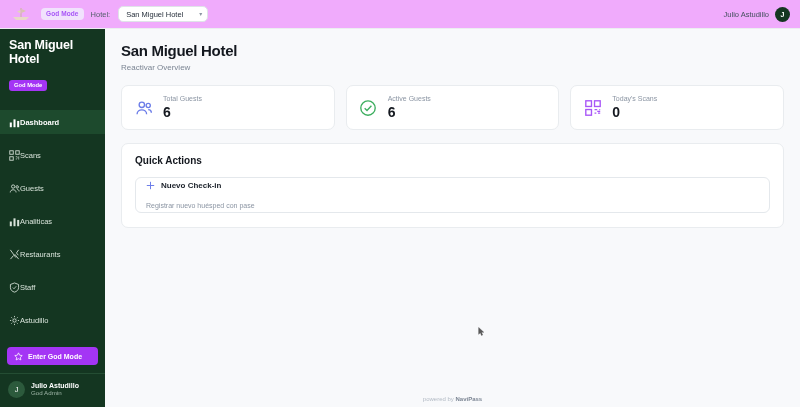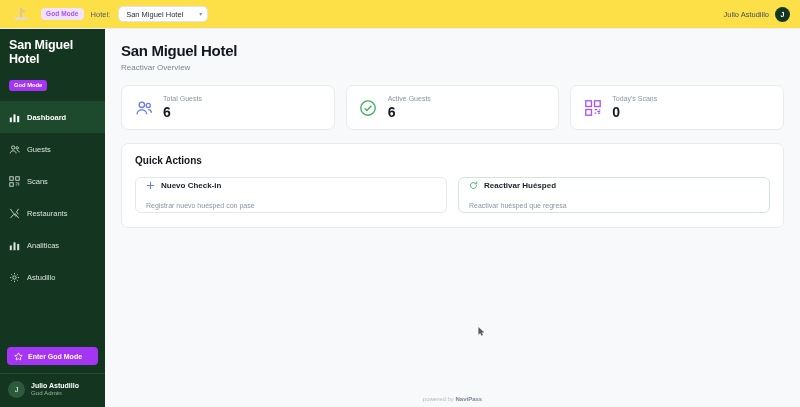--- a/index.html
+++ b/index.html
@@ -7,21 +7,21 @@
     width: 800px; height: 407px;
     font-family: "Liberation Sans", sans-serif;
     background: #ffffff;
     overflow: hidden;
   }
   .app { width: 800px; height: 407px; display: flex; flex-direction: column; background:#ffffff; }
 
   
   .topbar {
     height: 29px; flex: 0 0 29px;
-    background: #fde047;
+    background: #f0abfc;
     border-bottom: 1px solid #eceef1;
     display: flex; align-items: center;
     padding: 0 10px 0 8px;
     gap: 7px;
   }
   .logo-wrap { width: 26px; height: 20px; display:flex; align-items:center; justify-content:center; }
   .logo-wrap svg { display:block; }
   .godmode-pill {
     background: #f1e2fd; color: #a855f7;
     font-size: 6.5px; font-weight: bold;
@@ -64,22 +64,22 @@
   }
   .sb-badge-row { padding: 6px 9px 0 9px; }
   .sb-badge {
     display:inline-block;
     background: #a435f5; color: #ffffff;
     font-size: 5.8px; font-weight: bold;
     padding: 2.5px 5px; border-radius: 3px; line-height: 1;
   }
   .sb-nav { margin-top: 10px; display: flex; flex-direction: column; }
   .sb-item {
-    height: 32px; display: flex; align-items: center; gap: 7px;
-    padding: 0 9px; color: #d8e3da; font-size: 7.5px;
+    height: 24px; display: flex; align-items: center; 
+    padding: 0 9px; color: #d8e3da; font-size: 7.5px; margin-top: 9px;
   }
   .sb-item.active { background: #1d4a2d; color: #ffffff; font-weight: bold; }
   .sb-item .ic { width: 11px; height: 11px; flex: 0 0 11px; display:flex; align-items:center; justify-content:center; }
   .sb-item .ic svg { display:block; }
   .sb-spacer { flex: 1; }
   .sb-godbtn {
     margin: 0 7px 8px 7px; height: 18px;
     background: #a435f5; border-radius: 4px;
     display: flex; align-items: center; gap: 5px;
     padding: 0 7px; color: #ffffff;
@@ -189,64 +189,73 @@
                 <rect x="5.7" y="3" width="2.6" height="10" fill="#ffffff"></rect>
                 <rect x="10.4" y="5" width="2.6" height="8" fill="#ffffff"></rect>
               </svg>
           </span>
           <span>Dashboard</span>
         </div>
 
         <div class="sb-item">
           <span class="ic">
             <svg width="11" height="11" viewBox="0 0 14 14" fill="none" stroke="#d8e3da" stroke-width="1.1">
+                <rect x="1" y="1" width="4.4" height="4.4"></rect>
+                <rect x="8.6" y="1" width="4.4" height="4.4"></rect>
+                <rect x="1" y="8.6" width="4.4" height="4.4"></rect>
+                <path d="M8.6 8.6h2M12 8.6h1M8.6 11.4h1.5M11.6 11.4h1.4M10.6 10h2.4" stroke-width="1"></path>
+              </svg>
+          </span>
+          <span>Scans</span>
+        </div>
+
+        <div class="sb-item">
+          <span class="ic">
+            <svg width="11" height="11" viewBox="0 0 14 14" fill="none" stroke="#d8e3da" stroke-width="1.1">
                 <circle cx="5.3" cy="4.5" r="2.1"></circle>
                 <path d="M1.6 12c0-2.1 1.7-3.4 3.7-3.4S9 9.9 9 12"></path>
                 <circle cx="10.4" cy="5" r="1.6"></circle>
                 <path d="M10.4 8.3c1.5 0 2.5 1 2.5 2.4"></path>
               </svg>
           </span>
           <span>Guests</span>
         </div>
 
         <div class="sb-item">
           <span class="ic">
-            <svg width="11" height="11" viewBox="0 0 14 14" fill="none" stroke="#d8e3da" stroke-width="1.1">
-                <rect x="1" y="1" width="4.4" height="4.4"></rect>
-                <rect x="8.6" y="1" width="4.4" height="4.4"></rect>
-                <rect x="1" y="8.6" width="4.4" height="4.4"></rect>
-                <path d="M8.6 8.6h2M12 8.6h1M8.6 11.4h1.5M11.6 11.4h1.4M10.6 10h2.4" stroke-width="1"></path>
-              </svg>
-          </span>
-          <span>Scans</span>
+            <svg width="11" height="11" viewBox="0 0 14 14">
+                <rect x="1" y="7" width="2.6" height="6" fill="#d8e3da"></rect>
+                <rect x="5.7" y="3" width="2.6" height="10" fill="#d8e3da"></rect>
+                <rect x="10.4" y="5" width="2.6" height="8" fill="#d8e3da"></rect>
+              </svg>
+          </span>
+          <span>Analiticas</span>
         </div>
 
         <div class="sb-item">
           <span class="ic">
             <svg width="11" height="11" viewBox="0 0 14 14" fill="none" stroke="#d8e3da" stroke-width="1.1" stroke-linecap="round">
                 <path d="M2 1.5 L8.5 10.5"></path>
                 <path d="M12 1.5 L9.5 5 L11.5 7.5"></path>
                 <path d="M12 12.5 L7.6 7"></path>
                 <path d="M2.2 12.5 L5.5 8.6"></path>
               </svg>
           </span>
           <span>Restaurants</span>
         </div>
 
         <div class="sb-item">
           <span class="ic">
-            <svg width="11" height="11" viewBox="0 0 14 14">
-                <rect x="1" y="7" width="2.6" height="6" fill="#d8e3da"></rect>
-                <rect x="5.7" y="3" width="2.6" height="10" fill="#d8e3da"></rect>
-                <rect x="10.4" y="5" width="2.6" height="8" fill="#d8e3da"></rect>
-              </svg>
-          </span>
-          <span>Analiticas</span>
-        </div>
-
+            <svg width="11" height="11" viewBox="0 0 14 14" fill="none" stroke="#d8e3da" stroke-width="1.1">
+                <path d="M7 1.2 L12.2 3.2 V7.2 C12.2 10 9.9 12.2 7 12.9 C4.1 12.2 1.8 10 1.8 7.2 V3.2 Z"></path>
+                <path d="M4.9 7.1 L6.4 8.6 L9.2 5.4" stroke-width="1"></path>
+              </svg>
+          </span>
+          <span>Staff</span>
+        </div>
 
         <div class="sb-item">
           <span class="ic">
             <svg width="11" height="11" viewBox="0 0 14 14" fill="none" stroke="#d8e3da" stroke-width="1.1">
                 <circle cx="7" cy="7" r="2.1"></circle>
                 <path d="M7 1.2v1.6M7 11.2v1.6M1.2 7h1.6M11.2 7h1.6M3 3l1.1 1.1M9.9 9.9L11 11M11 3L9.9 4.1M4.1 9.9L3 11"></path>
               </svg>
           </span>
           <span>Astudillo</span>
         </div>
@@ -335,32 +344,20 @@
                 <span class="ic">
                   <svg width="9" height="9" viewBox="0 0 12 12" fill="none" stroke="#6b7ce8" stroke-width="1.3" stroke-linecap="round">
                       <path d="M6 1.6v8.8M1.6 6h8.8"></path>
                     </svg>
                 </span>
                 <span class="qa-name">Nuevo Check-in</span>
               </span>
               <span class="qa-desc">Registrar nuevo huésped con pase</span>
             </div>
 
-            <div class="qa-card green">
-              <span class="qa-head">
-                <span class="ic">
-                  <svg width="9" height="9" viewBox="0 0 12 12" fill="none" stroke="#3dae5f" stroke-width="1.2" stroke-linecap="round">
-                      <path d="M10 6a4 4 0 1 1-1.5-3.1"></path>
-                      <path d="M10.3 1.2v2.6H7.8"></path>
-                    </svg>
-                </span>
-                <span class="qa-name">Reactivar Huésped</span>
-              </span>
-              <span class="qa-desc">Reactivar huésped que regresa</span>
-            </div>
 
 
           </div>
         </div>
 
       </div>
 
       <svg class="cursor" viewBox="0 0 8 11">
         <path d="M0.5 0.5 L0.5 9 L2.6 7 L4 10.3 L5.4 9.7 L4 6.5 L6.8 6.4 Z" fill="#5a5a5a" stroke="#3a3a3a" stroke-width="0.4"></path>
       </svg>

